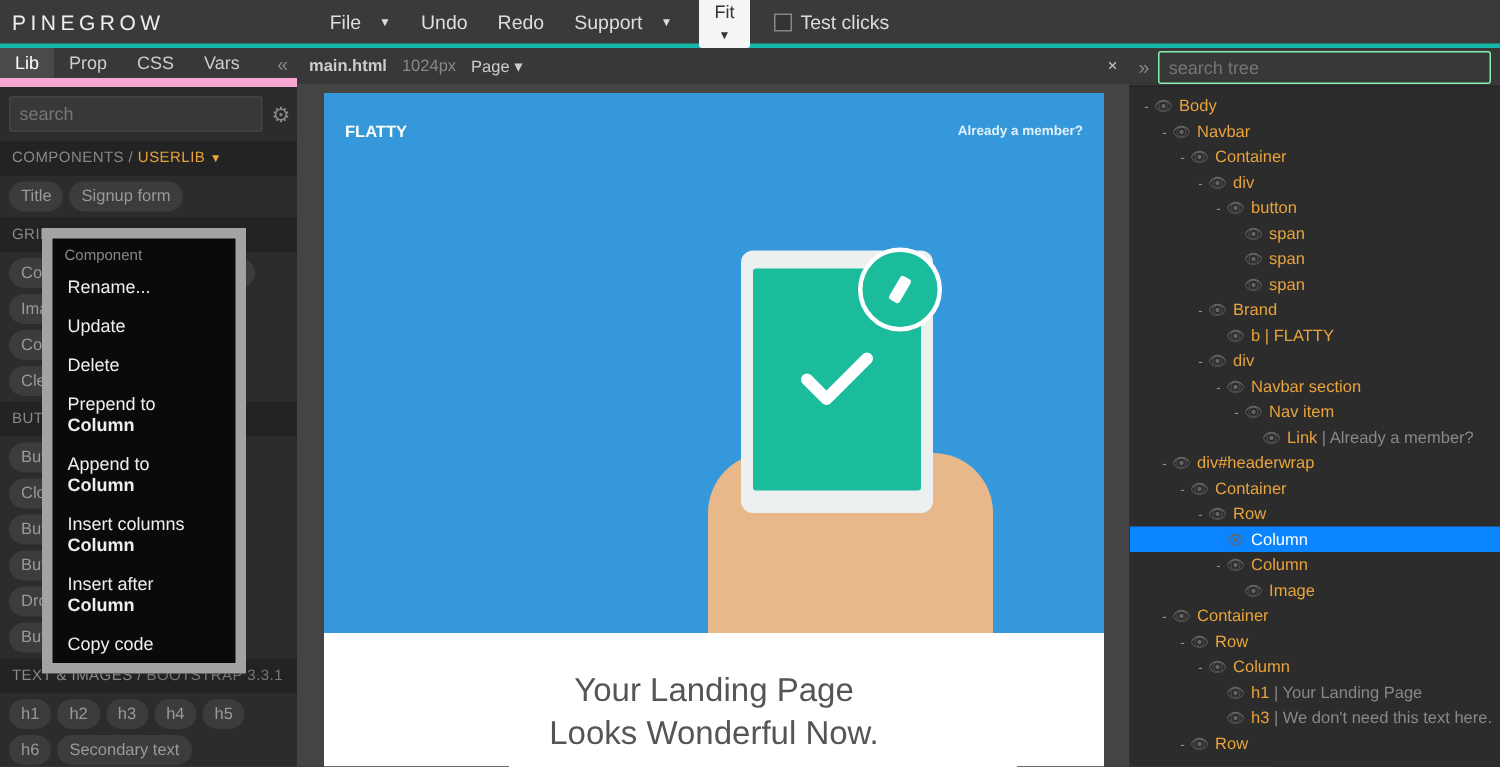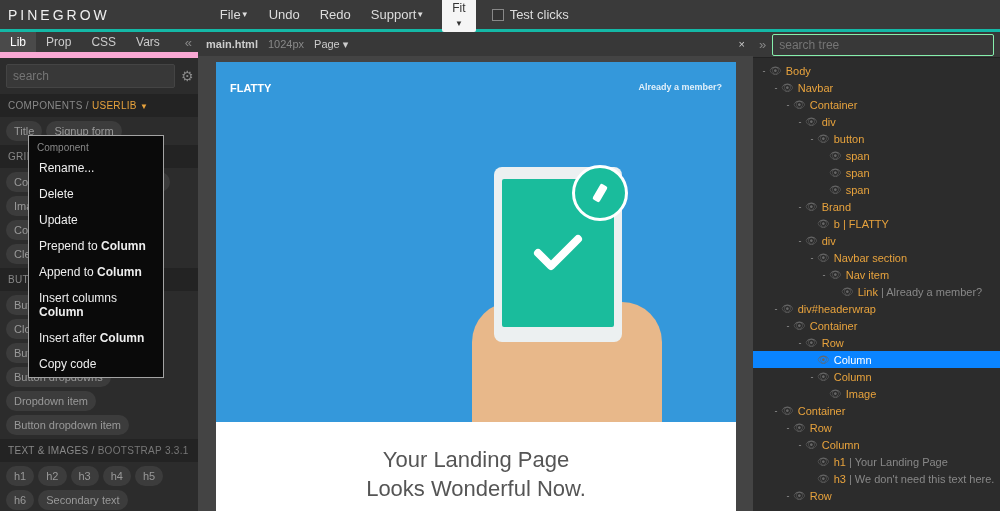--- a/index.html
+++ b/index.html
@@ -1,42 +1,42 @@
 <!DOCTYPE html>
 <html><head>
 <meta charset="utf-8">
 <style>
 * { margin: 0; padding: 0; box-sizing: border-box; font-family: Arial, sans-serif; }
 body { background: #2c2c2c; color: #ccc; font-size: 12px; width: 1000px; height: 511px; overflow: hidden; position: relative; }
 
 
 .topbar { background: #3a3a3a; height: 32px; display: flex; align-items: center; padding: 0 8px; border-bottom: 3px solid #14b8a6; }
 .logo { font-size: 14px; letter-spacing: 3px; color: #eee; font-weight: 300; margin-right: 100px; }
-.menu-item { color: #ddd; padding: 0 10px; font-size: 13px; cursor: pointer; display: flex; align-items: center; gap: 0; }
+.menu-item { color: #ddd; padding: 0 10px; font-size: 13px; cursor: pointer; display: flex; align-items: center; gap: 12px; }
 .caret { font-size: 8px; }
 .fit-btn { background: #f5f5f5; color: #333; border: none; padding: 4px 10px; border-radius: 2px; font-size: 12px; margin: 0 8px; display: flex; align-items: center; gap: 4px; flex-direction: column; }
 .checkbox-wrap { display: flex; align-items: center; gap: 6px; color: #ddd; font-size: 13px; margin-left: 8px; }
 .checkbox { width: 12px; height: 12px; border: 1px solid #888; background: #333; }
 
 
 .left-panel { position: absolute; left: 0; top: 32px; width: 198px; height: 479px; background: #2c2c2c; overflow: hidden; }
 .panel-tabs { display: flex; background: #383838; height: 26px; border-bottom: 6px solid #f9a8d4; align-items: center; }
 .panel-tab { padding: 0 10px; color: #ccc; font-size: 12px; height: 100%; display: flex; align-items: center; }
 .panel-tab.active { background: #4a4a4a; color: #fff; }
 .collapse-left { margin-left: auto; margin-right: 6px; color: #888; font-size: 13px; }
 .search-row { display: flex; padding: 6px; gap: 6px; align-items: center; }
 .search-input { flex: 1; background: #383838; border: 1px solid #444; color: #aaa; padding: 4px 6px; font-size: 12px; border-radius: 2px; }
 .gear { color: #888; font-size: 14px; }
 .section-head { background: #232323; color: #888; font-size: 10px; padding: 6px 8px; letter-spacing: 0.3px; }
 .section-head .hl { color: #e8a33d; }
 .pill-row { display: flex; flex-wrap: wrap; gap: 4px; padding: 4px 6px; align-items: center; }
 .pill { background: #3c3c3c; color: #999; padding: 4px 8px; border-radius: 10px; font-size: 11px; cursor: pointer; }
 
 
-.ctx-menu { position: absolute; left: 28px; top: 135px; width: 136px; background: #0a0a0a; border: 1px solid #a3a3a3; z-index: 50; }
+.ctx-menu { position: absolute; left: 28px; top: 152px; width: 136px; background: #0a0a0a; border: 7px solid #a3a3a3; z-index: 50; }
 .ctx-head { font-size: 10px; color: #888; padding: 6px 8px 2px; }
 .ctx-item { color: #eee; font-size: 12px; padding: 6px 10px; cursor: pointer; }
 .ctx-item b { font-weight: bold; }
 
 
 .canvas-wrap { position: absolute; left: 198px; top: 32px; width: 555px; height: 479px; background: #444; }
 .canvas-tabs { height: 24px; display: flex; align-items: center; padding: 0 8px; gap: 10px; background: #383838; }
 .canvas-tabs span { font-size: 11px; color: #ccc; }
 .canvas-tabs .dim { color: #888; }
 .close-x { margin-left: auto; color: #888; font-size: 14px; cursor: pointer; }
@@ -140,22 +140,22 @@
       <span class="pill">h4</span>
       <span class="pill">h5</span>
       <span class="pill">h6</span>
       <span class="pill">Secondary text</span>
     </div>
 </div>
 
 <div class="ctx-menu">
   <div class="ctx-head">Component</div>
   <div class="ctx-item">Rename...</div>
+  <div class="ctx-item">Update</div>
   <div class="ctx-item">Delete</div>
-  <div class="ctx-item">Update</div>
   <div class="ctx-item"><span>Prepend to </span><b>Column</b></div>
   <div class="ctx-item"><span>Append to </span><b>Column</b></div>
   <div class="ctx-item"><span>Insert columns </span><b>Column</b></div>
   <div class="ctx-item"><span>Insert after </span><b>Column</b></div>
   <div class="ctx-item">Copy code</div>
 </div>
 
 <div class="canvas-wrap">
   <div class="canvas-tabs">
     <span><b>main.html</b></span>

